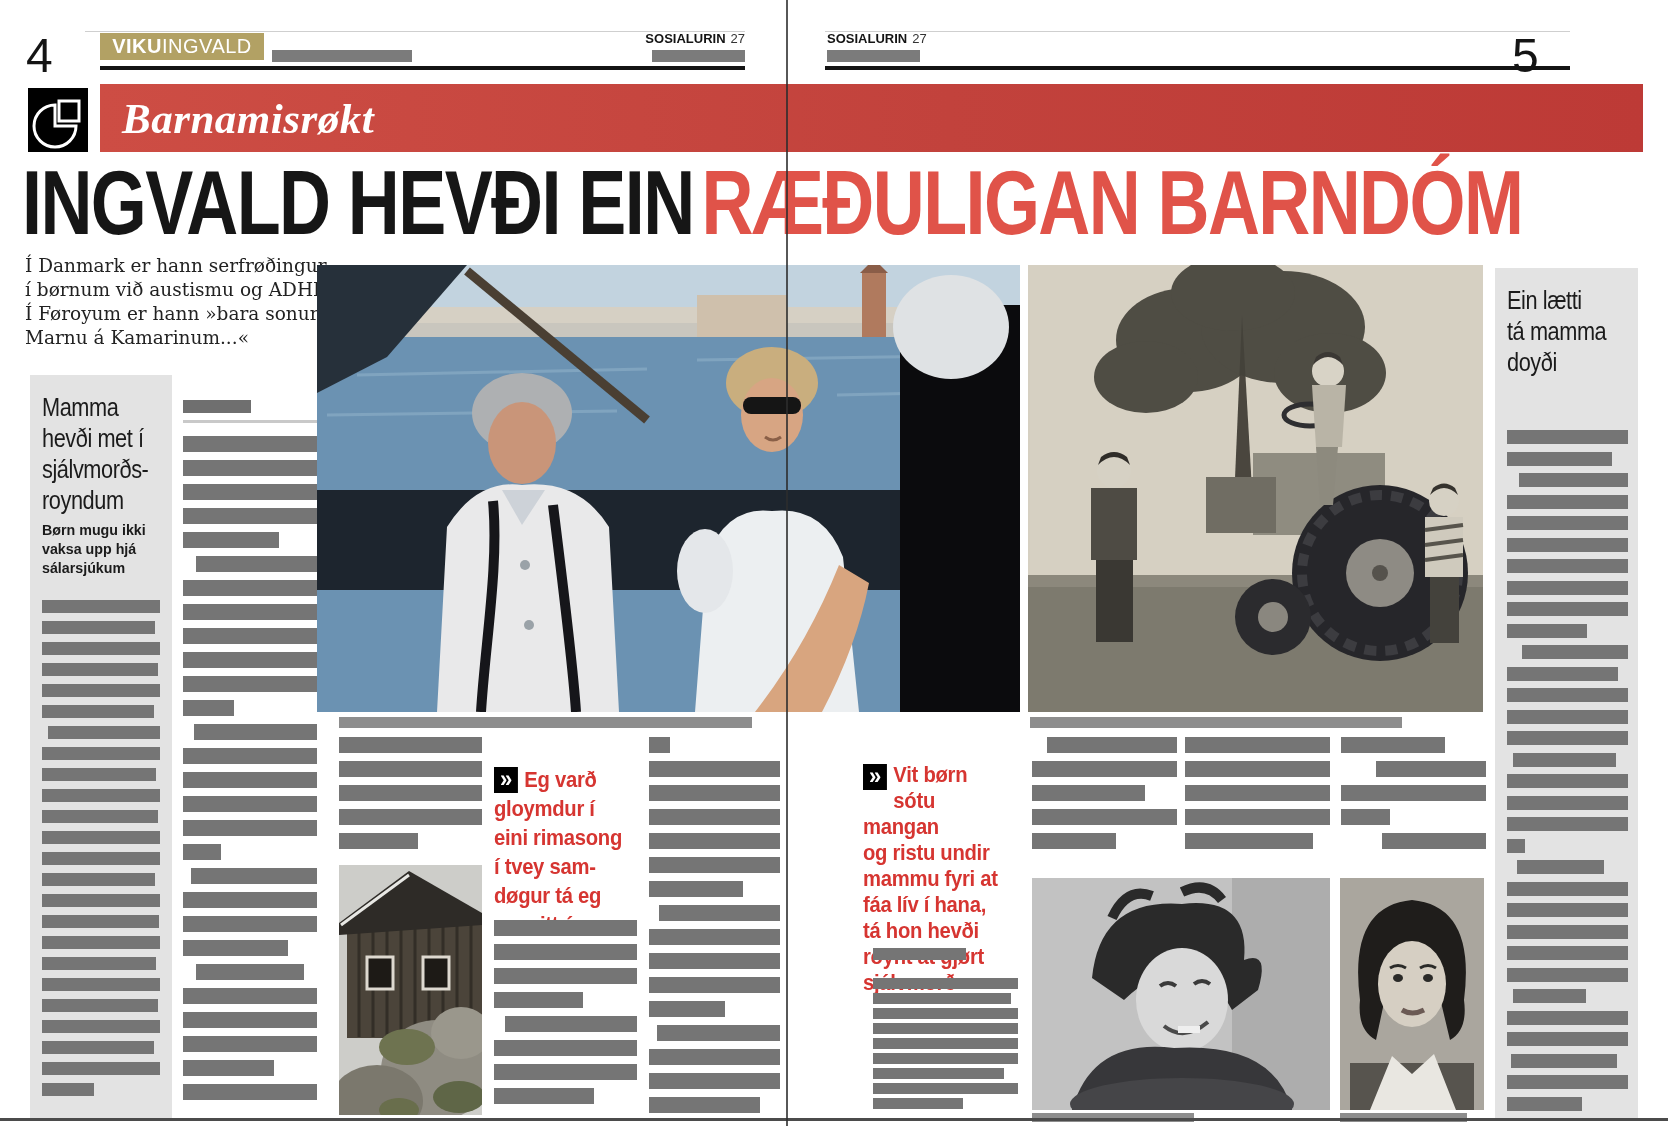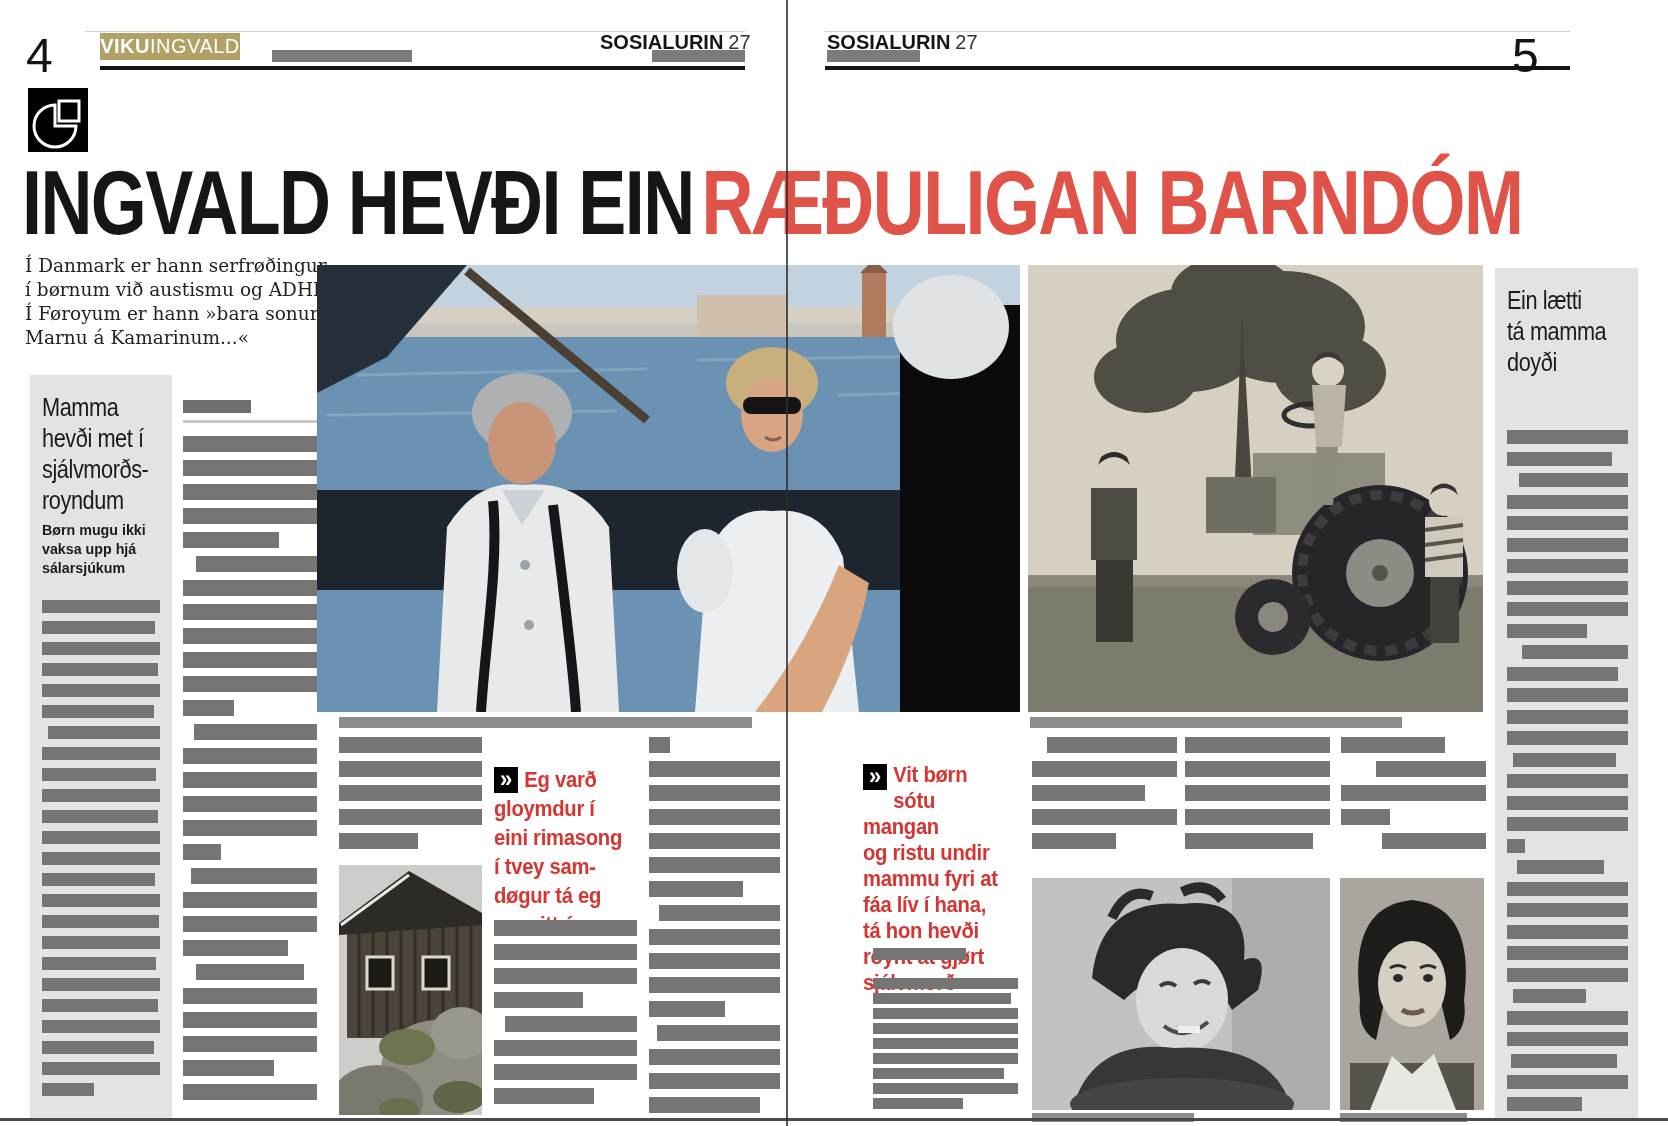--- a/index.html
+++ b/index.html
@@ -5,21 +5,21 @@
   html,body{margin:0;padding:0;background:#888;}
   #spread{position:relative;width:1668px;height:1126px;background:#ffffff;overflow:hidden;
           font-family:"Liberation Sans",sans-serif;color:#111;}
   
   .hairline{position:absolute;height:1px;background:#cfcfcf;}
   .blackrule{position:absolute;height:4px;background:#141414;}
   .pagenum{position:absolute;font-size:48px;font-weight:400;color:#141414;}
   .logo-box{position:absolute;background:#b2a164;height:27px;display:flex;align-items:center;justify-content:center;
             color:#fff;font-size:20px;letter-spacing:.5px;}
   .logo-box .b{font-weight:bold;}
-  .pubhead{position:absolute;font-size:20px;color:#141414;white-space:nowrap;}
+  .pubhead{position:absolute;font-size:13px;color:#141414;white-space:nowrap;}
   .pubhead .name{font-weight:bold;}
   .pubhead .issue{font-weight:400;color:#333;margin-left:5px;}
   .graybar{position:absolute;background:#7b7b7b;}
   
   .banner{position:absolute;background:linear-gradient(90deg,#cd4d44,#c2423c 55%,#bd3a36);display:flex;align-items:center;}
   .banner .txt{font-family:"Liberation Serif",serif;font-style:italic;font-weight:bold;font-size:43px;color:#fff;
                padding-left:22px;letter-spacing:.5px;}
   .icon-box{position:absolute;background:#000;}
   
   .headline{position:absolute;left:22px;top:158px;white-space:nowrap;font-weight:bold;font-size:90px;
@@ -56,21 +56,21 @@
 <body>
 
 <div id="spread">
 
   <div class="hairline" style="left:85px;top:31px;width:660px;"></div>
   <div class="hairline" style="left:825px;top:31px;width:745px;"></div>
 
   <div class="pagenum" style="left:26px;top:28px;">4</div>
   <div class="pagenum" style="left:1512px;top:28px;">5</div>
 
-  <div class="logo-box" style="left:100px;top:33px;width:140px;">
+  <div class="logo-box" style="left:100px;top:33px;width:164px;">
     <span class="b">VIKU</span>
       <span>INGVALD</span>
   </div>
   <div class="graybar" style="left:272px;top:50px;width:140px;height:12px;"></div>
 
   <div class="pubhead" style="left:600px;top:31px;width:145px;text-align:right;">
     <span class="name">SOSIALURIN</span><span class="issue">27</span>
   </div>
   <div class="graybar" style="left:652px;top:50px;width:93px;height:12px;"></div>
 
@@ -80,20 +80,23 @@
   <div class="graybar" style="left:827px;top:50px;width:93px;height:12px;"></div>
 
   <div class="blackrule" style="left:100px;top:66px;width:645px;"></div>
   <div class="blackrule" style="left:825px;top:66px;width:745px;"></div>
 
   <div class="icon-box" style="left:28px;top:88px;width:60px;height:64px;">
     <svg width="60" height="64" viewBox="0 0 60 64">
       <path d="M27 38 L27 17 A21 21 0 1 0 48 38 Z" fill="#000" stroke="#fff" stroke-width="3"></path>
       <rect x="31" y="13" width="20" height="20" fill="#000" stroke="#fff" stroke-width="3"></rect>
     </svg>
+  </div>
+  <div class="banner" style="left:100px;top:84px;width:1543px;height:68px;">
+    <span class="txt">Barnamisrøkt</span>
   </div>
 
   <div class="headline"><span class="hl-black">INGVALD HEVÐI EIN</span><span class="hl-red">RÆÐULIGAN BARNDÓM</span></div>
 
   <div class="deck">Í Danmark er hann serfrøðingur
 í børnum við austismu og ADHD.
 Í Føroyum er hann »bara sonur
 Marnu á Kamarinum...«</div>
 
   <div class="photo" style="left:317px;top:265px;width:703px;height:447px;" title="Ingvald and woman in a gondola in Venice">

